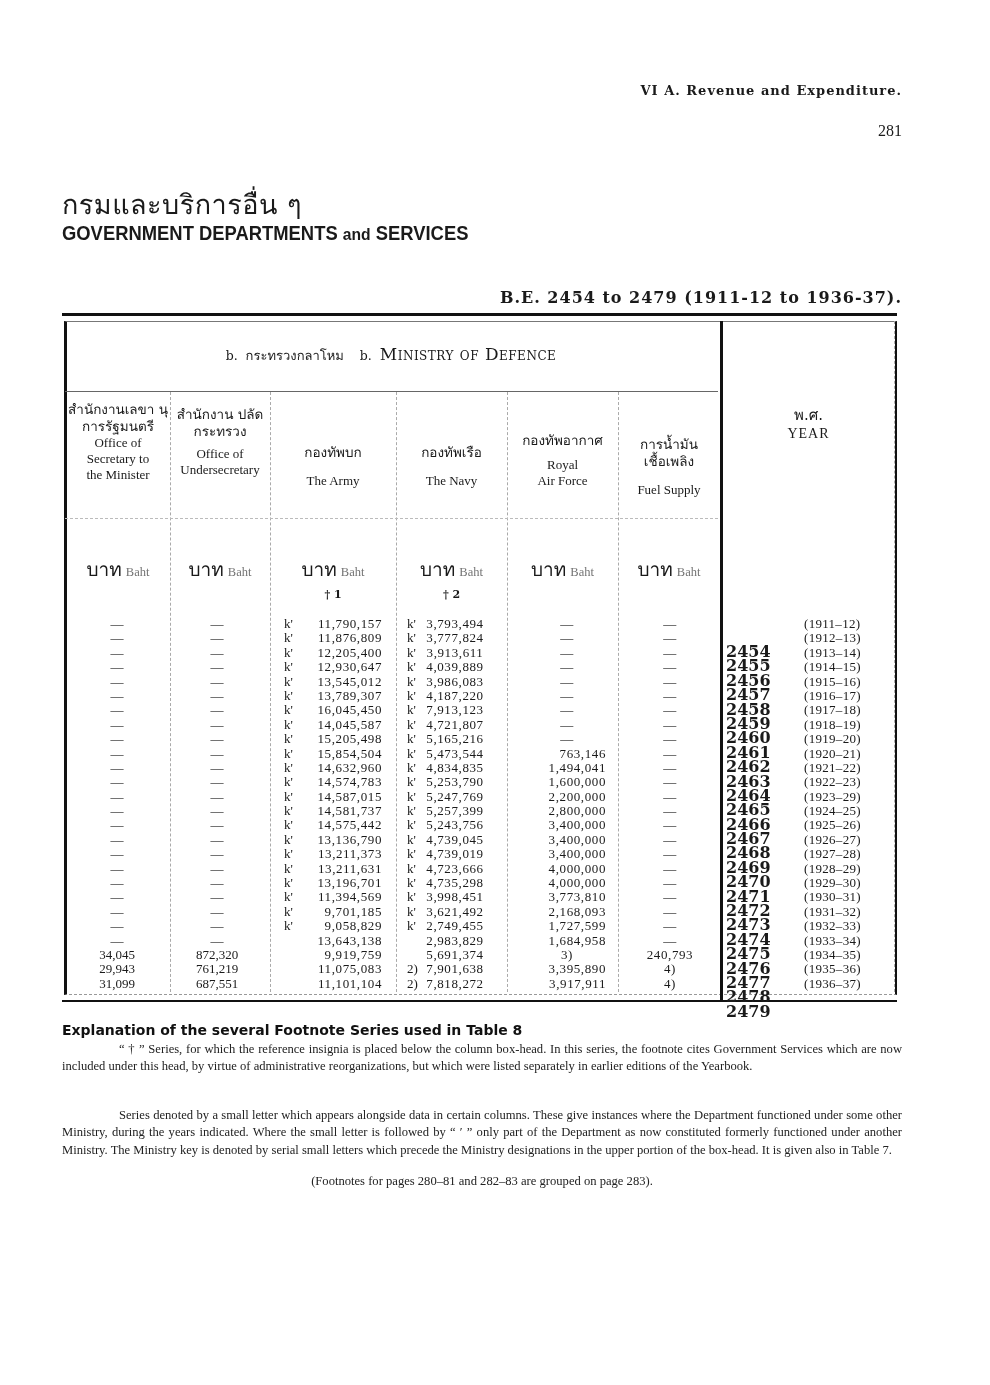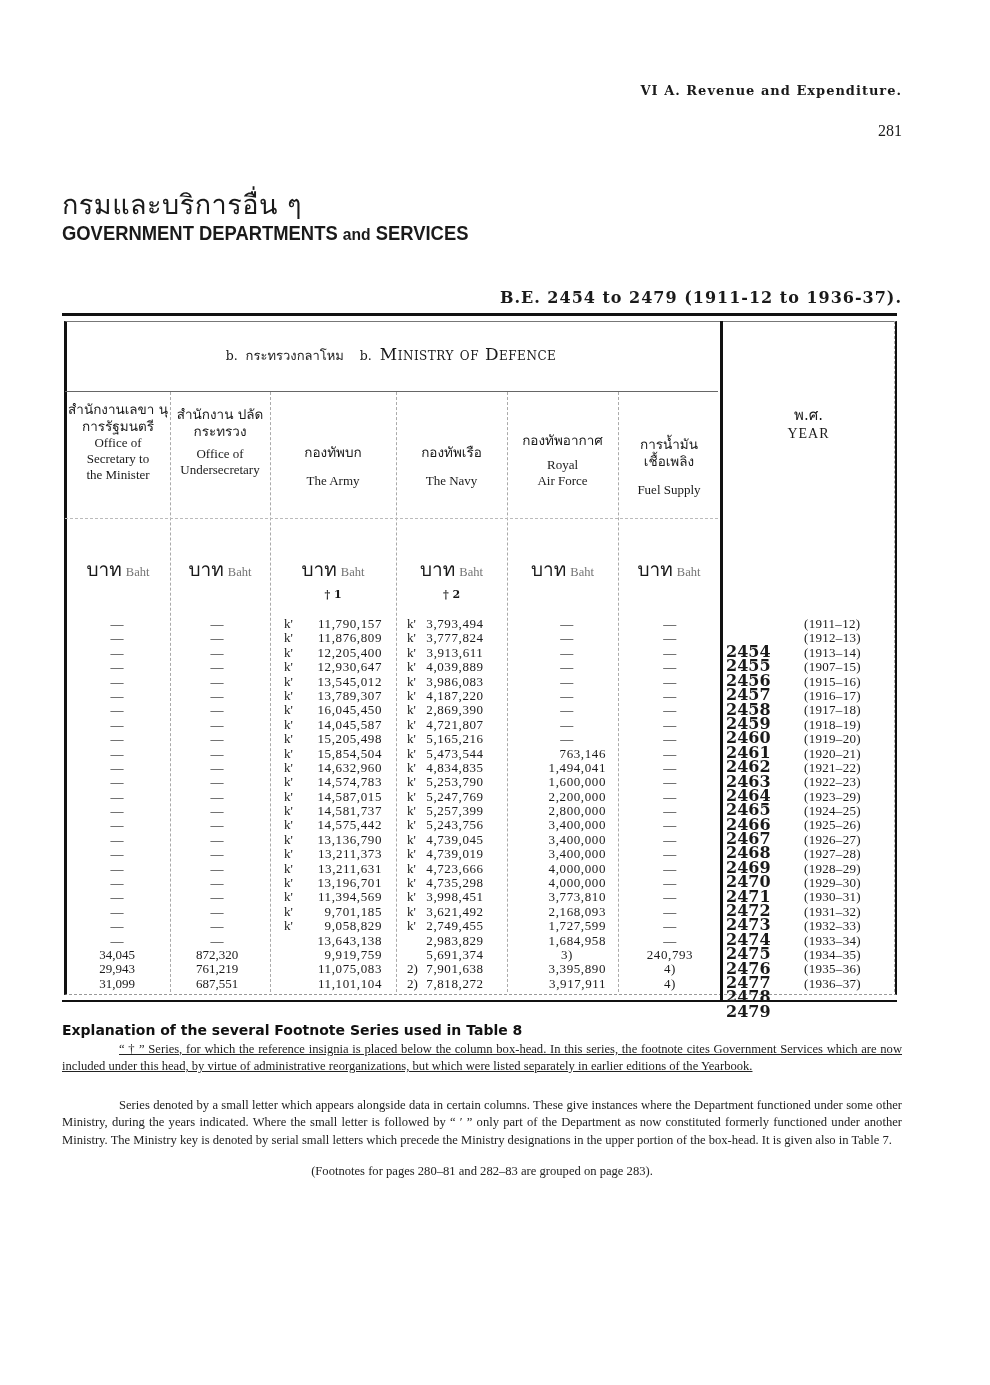--- a/index.html
+++ b/index.html
@@ -48,21 +48,21 @@
   .c-navy { left: 348px; width: 90px; text-align: center; letter-spacing: 0.6px; }
   .c-af { left: 460px; width: 84px; text-align: right; letter-spacing: 0.6px; }
   .c-af.center { text-align: center; left: 470px; width: 70px; }
   .c-fuel { left: 568px; width: 80px; text-align: center; letter-spacing: 0.6px; }
   .c-be { left: 664px; font-family: "DejaVu Serif", serif; font-weight: bold; font-size: 16px; margin-top: 28px; }
   .c-ce { left: 742px; letter-spacing: 0.3px; }
 
   .footnotes { position: absolute; left: 62px; top: 1022px; width: 840px; font-family: "Liberation Serif", serif; font-size: 12.6px; line-height: 17.6px; color: #222; }
   .fn-heading { font-family: "DejaVu Sans", sans-serif; font-weight: bold; font-size: 14px; margin-bottom: 1px; color: #111; }
   .fn-par { text-align: justify; text-indent: 57px; margin-bottom: 13px; }
-  .fn-par.first { margin-bottom: 21px; text-decoration: underline; }
+  .fn-par.first { margin-bottom: 31px; }
   .fn-closing { text-align: center; margin-top: 0; }
 </style>
 </head>
 <body>
 
 <div class="running-head">VI A.  Revenue and Expenditure.</div>
 <div class="page-number">281</div>
 
 <div class="title-thai">กรมและบริการอื่น ๆ</div>
 <div class="title-en">
@@ -177,21 +177,21 @@
       <div class="row">
         <span class="cell c-sec">—</span>
         <span class="cell c-und">—</span>
         <span class="cell c-army-pre">k'</span>
         <span class="cell c-army">12,930,647</span>
         <span class="cell c-navy-pre">k'</span>
         <span class="cell c-navy">4,039,889</span>
         <span class="cell c-af center">—</span>
         <span class="cell c-fuel">—</span>
         <span class="cell c-be">2457</span>
-        <span class="cell c-ce">(1907–15)</span>
+        <span class="cell c-ce">(1914–15)</span>
       </div>
       <div class="row">
         <span class="cell c-sec">—</span>
         <span class="cell c-und">—</span>
         <span class="cell c-army-pre">k'</span>
         <span class="cell c-army">13,545,012</span>
         <span class="cell c-navy-pre">k'</span>
         <span class="cell c-navy">3,986,083</span>
         <span class="cell c-af center">—</span>
         <span class="cell c-fuel">—</span>
@@ -209,21 +209,21 @@
         <span class="cell c-fuel">—</span>
         <span class="cell c-be">2459</span>
         <span class="cell c-ce">(1916–17)</span>
       </div>
       <div class="row">
         <span class="cell c-sec">—</span>
         <span class="cell c-und">—</span>
         <span class="cell c-army-pre">k'</span>
         <span class="cell c-army">16,045,450</span>
         <span class="cell c-navy-pre">k'</span>
-        <span class="cell c-navy">2,869,390</span>
+        <span class="cell c-navy">7,913,123</span>
         <span class="cell c-af center">—</span>
         <span class="cell c-fuel">—</span>
         <span class="cell c-be">2460</span>
         <span class="cell c-ce">(1917–18)</span>
       </div>
       <div class="row">
         <span class="cell c-sec">—</span>
         <span class="cell c-und">—</span>
         <span class="cell c-army-pre">k'</span>
         <span class="cell c-army">14,045,587</span>

